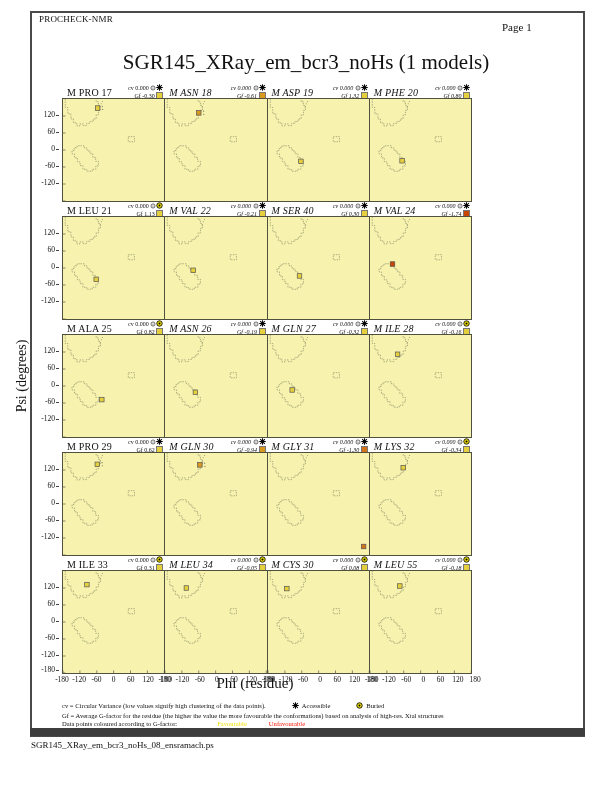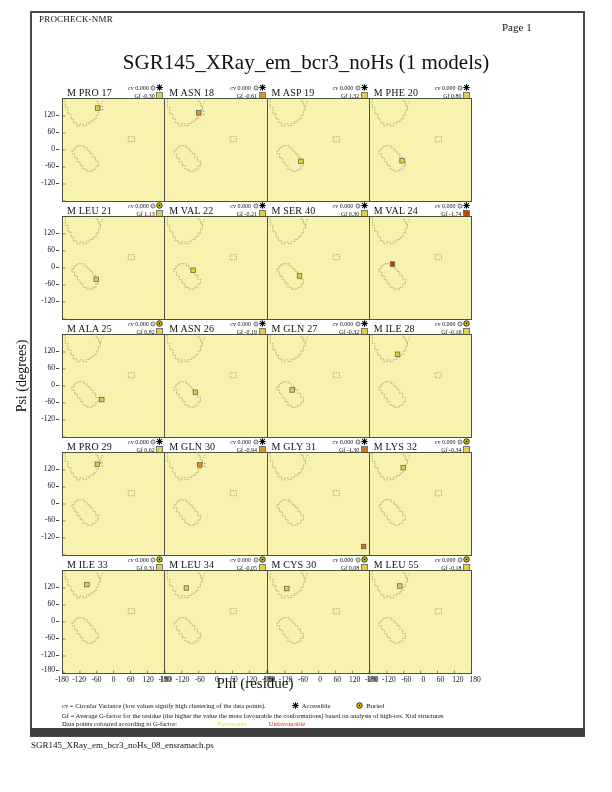--- a/index.html
+++ b/index.html
@@ -12,21 +12,21 @@
   .title{position:absolute;left:0;right:40px;top:25px;text-align:center;font-size:24px;white-space:nowrap;}
   .subtitle{position:absolute;left:0;right:0;top:50px;text-align:center;font-size:21px;white-space:nowrap;}
   .ylabel{position:absolute;left:-33px;top:368px;width:110px;text-align:center;font-size:14px;
           transform:rotate(-90deg);}
   .grid-wrap{position:absolute;left:30px;top:84px;width:450px;}
   .plot-row{display:flex;position:relative;}
   .ycol{width:32px;flex:none;position:relative;}
   .ytick{position:absolute;right:3px;font-size:7.5px;line-height:8px;}
   .ytick:after{content:"";display:inline-block;width:3px;height:1px;background:#444;vertical-align:middle;margin-left:1px;}
   .cell{width:103.25px;flex:none;position:relative;}
-  .cell + .cell{margin-left:-1px;}
+  .cell + .cell{margin-left:-1px;font-style:italic;}
   .chead{height:14px;position:relative;}
   .rlabel{position:absolute;left:5px;top:3px;font-size:10px;white-space:nowrap;letter-spacing:.2px;}
   .hstats{position:absolute;right:2px;top:0;text-align:right;font-size:6px;line-height:6.5px;white-space:nowrap;}
   .hstats svg{vertical-align:-1px;}
   .sw{display:inline-block;width:5px;height:5px;border:1px solid #777;vertical-align:-1px;}
   .plot{height:102px;border:1px solid #50503e;background:#f7f3ae;position:relative;}
   .plot svg{position:absolute;left:0;top:0;width:100%;height:100%;}
   .rg{fill:none;stroke:#8a8a66;stroke-width:2.4;stroke-dasharray:5 4;}
   .tk{stroke:#444;stroke-width:2.2;}
   .xticks{display:flex;margin-left:32px;height:10px;position:relative;}

